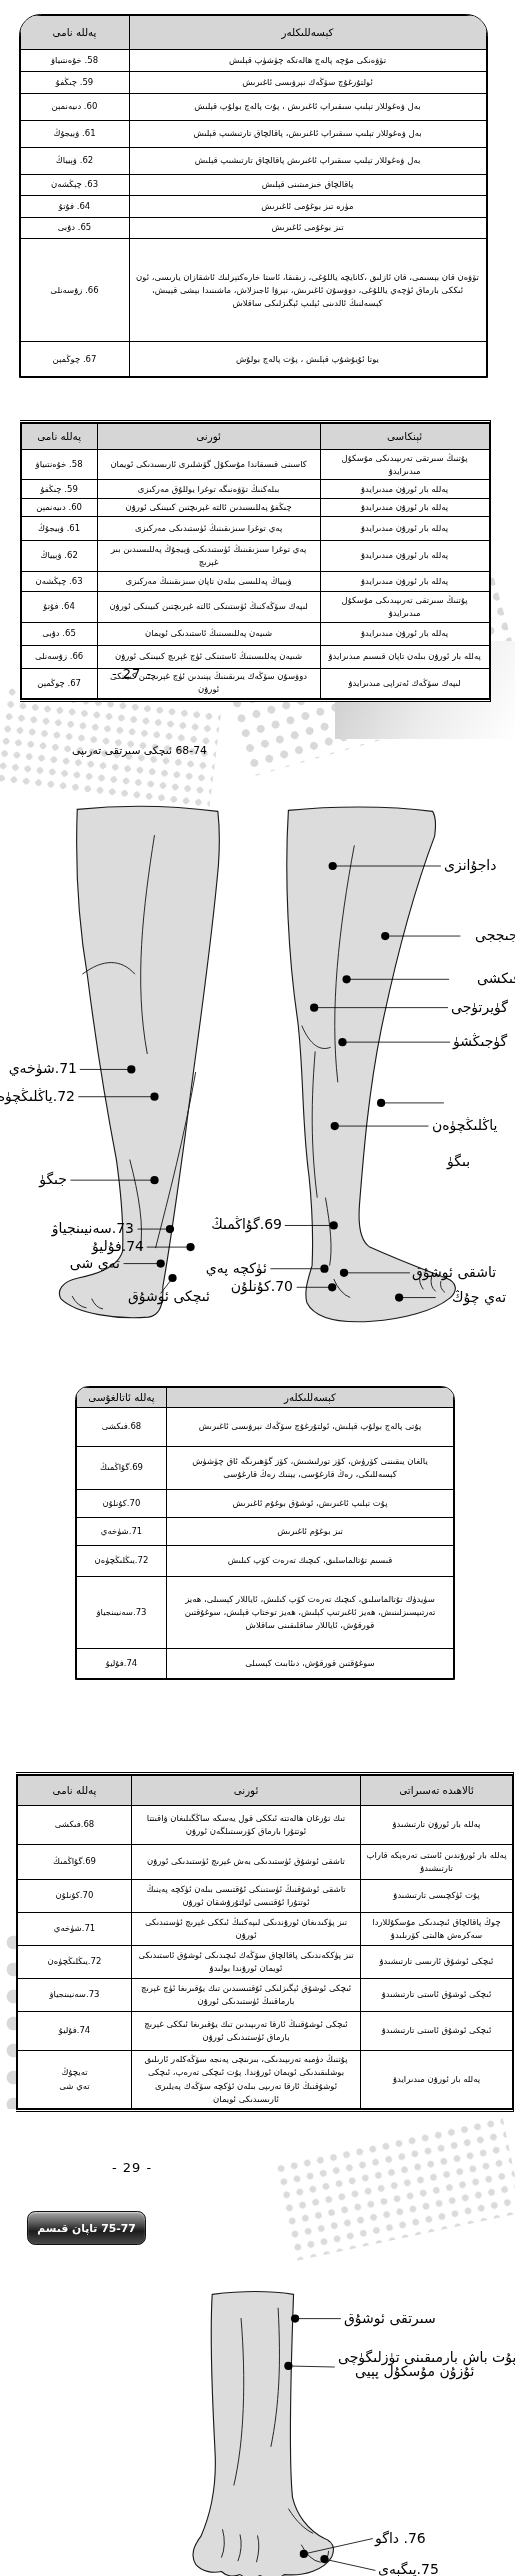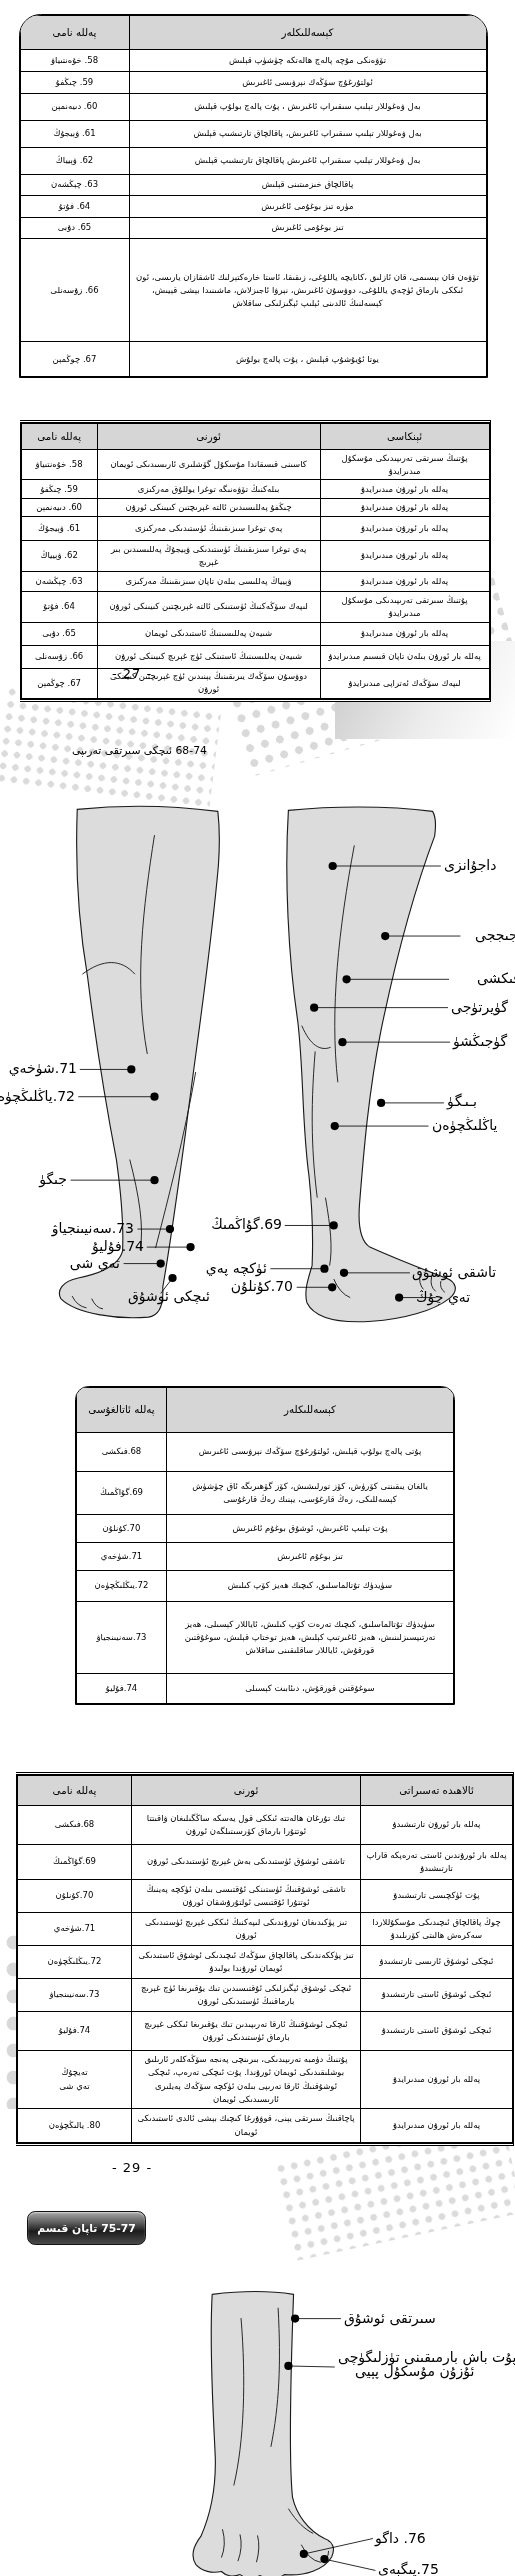--- a/index.html
+++ b/index.html
@@ -238,45 +238,45 @@
     <circle class="pt" cx="645" cy="938" r="8"></circle>
       <circle class="pt" cx="668" cy="910" r="8"></circle>
     <circle class="pt" cx="775" cy="958" r="8"></circle>
   </svg>
 
   <div class="lbl" style="left:444px;top:860px;">داجۇانزى</div>
   <div class="lbl" style="left:475px;top:930px;">جىججى</div>
   <div class="lbl" style="left:452px;top:973px;margin-left:25px;">68-فىكشى</div>
   <div class="lbl" style="left:451px;top:1002px;">گۈيرتۈجى</div>
   <div class="lbl" style="left:453px;top:1036px;">گۈجىڭشۈ</div>
-  <div class="lbl" style="left:447px;top:1097px;font-family:Liberation Mono, monospace;">بىگۈ</div>
+  <div class="lbl" style="left:447px;top:1156px;">بىگۈ</div>
   <div class="lbl" style="left:432px;top:1120px;">ياڭلىڭچۈەن</div>
   <div class="lbl" style="right:438px;top:1063px;">71.شۈخەي</div>
   <div class="lbl" style="right:440px;top:1091px;">72.ياڭلىڭچۈەن</div>
   <div class="lbl" style="right:448px;top:1174px;">جىگۈ</div>
   <div class="lbl" style="right:381px;top:1223px;">73.سەنيىنجياۋ</div>
   <div class="lbl" style="right:371px;top:1241px;">74.فۇليۇ</div>
   <div class="lbl" style="right:395px;top:1258px;">تەي شى</div>
   <div class="lbl" style="left:128px;top:1291px;">ئىچكى ئوشۇق</div>
   <div class="lbl" style="right:233px;top:1219px;">69.گۇاڭمىڭ</div>
   <div class="lbl" style="right:248px;top:1263px;">ئۈكچە پەي</div>
   <div class="lbl" style="right:222px;top:1281px;">70.كۇنلۇن</div>
   <div class="lbl" style="left:412px;top:1267px;">تاشقى ئوشۇق</div>
-  <div class="lbl" style="left:416px;top:1292px;">تەي چۇڭ</div>
+  <div class="lbl" style="left:452px;top:1292px;">تەي چۇڭ</div>
 
   <div class="pgnum" style="left:112px;top:1393px;">- 28 -</div>
 
   <div class="tframe round-sm" style="left:75px;top:1386px;width:378px;">
     <table class="tbl">
       <colgroup>
           <col style="width:90px">
           <col>
         </colgroup>
       <thead>
-        <tr style="height:45px">
+        <tr style="height:20px">
           <th>پەللە ئاتالغۇسى</th>
           <th>كېسەللىكلەر</th>
         </tr>
       </thead>
       <tbody>
         <tr style="height:39px">
             <td class="namecell">68.فىكشى</td>
             <td>پۇتى پالەچ بولۇپ قېلىش، ئولتۇرغۇچ سۆڭەك نېرۋىسى ئاغىرىش</td>
           </tr>
         <tr style="height:43px">
@@ -286,21 +286,21 @@
         <tr style="height:28px">
             <td class="namecell">70.كۇنلۇن</td>
             <td>پۇت تېلىپ ئاغىرىش، ئوشۇق بوغۇم ئاغىرىش</td>
           </tr>
         <tr style="height:28px">
             <td class="namecell">71.شۈخەي</td>
             <td>تىز بوغۇم ئاغىرىش</td>
           </tr>
         <tr style="height:31px">
             <td class="namecell">72.يىڭلىڭچۈەن</td>
-            <td>سۈيدۈك تۇتالماسلىق، كىچىك ھەيز كۆپ كىلىش</td>
+            <td>قىسىم تۇتالماسلىق، كىچىك تەرەت كۆپ كىلىش</td>
           </tr>
         <tr style="height:72px">
             <td class="namecell">73.سەنيىنجياۋ</td>
             <td>سۈيدۈك تۇتالماسلىق، كىچىك تەرەت كۆپ كىلىش، ئاياللار كېسىلى، ھەيز تەرتىپسىزلىنىش، ھەيز ئاغىرتىپ كېلىش، ھەيز توختاپ قېلىش، سوغۇقتىن قورقۇش، ئاياللار ساقلىقىنى ساقلاش</td>
           </tr>
         <tr style="height:30px">
             <td class="namecell">74.فۇليۇ</td>
             <td>سوغۇقتىن قورقۇش، دىئابىت كېسىلى</td>
           </tr>
       </tbody>
@@ -358,25 +358,20 @@
             <td>ئىچكى ئوشۇق ئاستى تارتىشىدۇ</td>
           </tr>
         <tr style="height:58px">
           <td class="namecell">
             <div>تەيچۇڭ</div>
             <div>تەي شى</div>
           </td>
           <td>پۇتنىڭ دۈمبە تەرىپىدىكى، بىرىنچى پەنجە سۆڭەكلەر ئارىلىق بوشلىقىدىكى ئويمان ئورۇندا. پۇت ئىچكى تەرەپ، ئىچكى ئوشۇقنىڭ ئارقا تەرىپى بىلەن ئۈكچە سۆڭەك پەيلىرى ئارىسىدىكى ئويمان</td>
           <td>پەللە بار ئورۇن مىدىرايدۇ</td>
         </tr>
-        <tr style="height:34px">
-            <td class="namecell">80. يالىڭچۈەن</td>
-            <td>پاچاقنىڭ سىرتقى يېنى، قوۋۇرغا كىچىك بېشى ئالدى ئاستىدىكى ئويمان</td>
-            <td>پەللە بار ئورۇن مىدىرايدۇ</td>
-          </tr>
       </tbody>
     </table>
   </div>
 
   <div class="pgnum" style="left:112px;top:2160px;">- 29 -</div>
 
   <div class="badge" style="left:27px;top:2211px;width:117px;height:32px;">
     <span>75-77  تاپان قىسم</span>
   </div>
 

